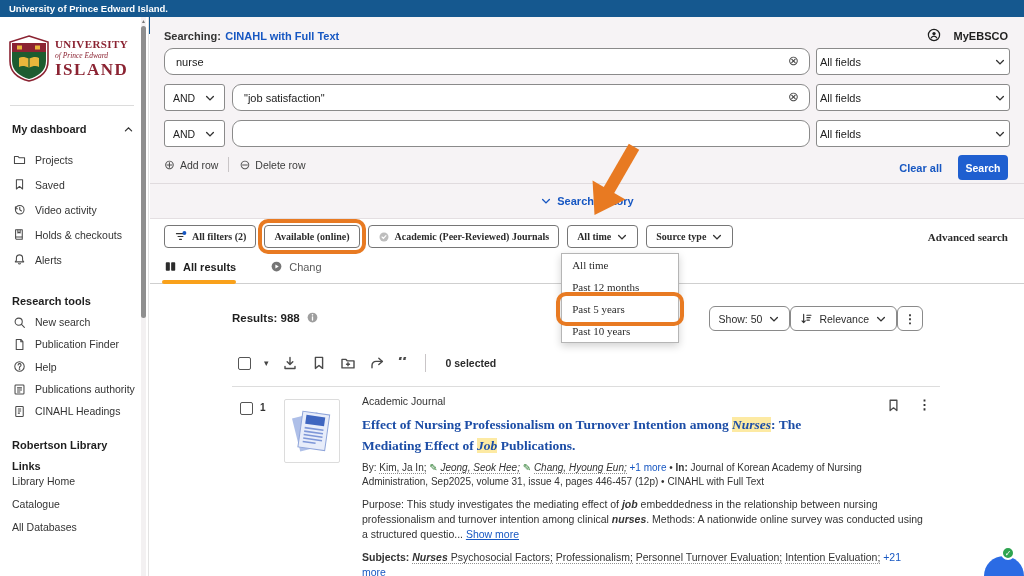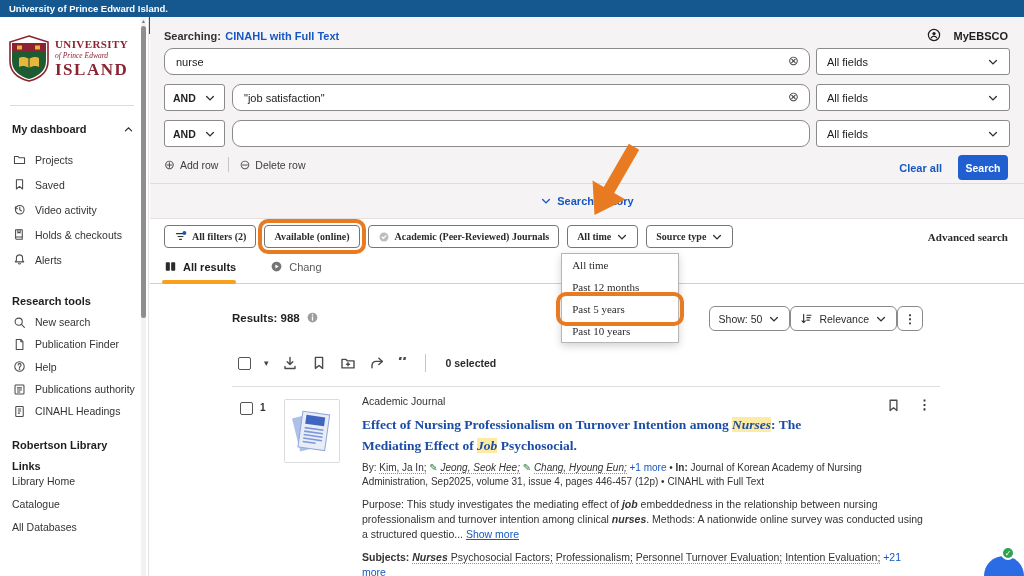--- a/index.html
+++ b/index.html
@@ -46,24 +46,24 @@
   .myebsco { display:flex; gap:13px; align-items:flex-end; font-size:11px; font-weight:bold; color:#1e1e1e; cursor:pointer; }
 
   .srow { position:absolute; height:27px; }
   .r1 { top:31px; } .r2 { top:67px; } .r3 { top:103px; }
   .text-input { position:absolute; height:27px; border:1px solid #8a8a8a; border-radius:9px;
                 background:#fff; font-size:11px; color:#222; padding:0 26px 0 11px;
                 font-family:"Liberation Sans",sans-serif; }
   .clear-x { position:absolute; top:6px; font-size:13px; color:#444; cursor:pointer; line-height:14px; }
   .op-select { position:absolute; left:14px; width:61px; height:27px; border:1px solid #8a8a8a; border-radius:3px;
                background:#fff; display:flex; align-items:center; justify-content:space-between;
-               padding:0 8px; font-size:10.5px; font-weight:bold; color:#222; cursor:pointer; }
+               padding:0 8px; font-size:10.5px; font-weight:normal; color:#222; cursor:pointer; }
   .field-select { position:absolute; left:666px; width:194px; height:27px; border:1px solid #8a8a8a; border-radius:3px;
                   background:#fff; display:flex; align-items:center; justify-content:space-between;
-                  padding:0 10px; font-size:11px; color:#222; cursor:pointer; }
+                  padding:0 3px; font-size:11px; color:#222; cursor:pointer; }
 
   .actions-row { position:absolute; left:14px; top:140px; display:flex; align-items:center; gap:10px; }
   .row-btn { display:flex; align-items:center; gap:5px; font-size:10.5px; color:#3c3c3c; cursor:pointer; }
   .row-btn .glyph { font-size:13px; color:#555; line-height:13px; }
   .v-div { width:1px; height:15px; background:#c9c5c7; }
   .actions-right { position:absolute; right:16px; top:138px; display:flex; align-items:center; gap:16px; }
   .clear-all { font-size:11px; font-weight:bold; color:#1757c2; cursor:pointer; text-decoration:none; }
   .search-btn { width:50px; height:25px; background:#1f5fd0; color:#fff; font-size:10.5px; font-weight:bold;
                 border:none; border-radius:4px; cursor:pointer; font-family:"Liberation Sans",sans-serif; }
   .panel-div { position:absolute; left:0; right:0; top:166px; border-top:1px solid #e0dbde; }
@@ -545,21 +545,21 @@
     <span class="item-bookmark">
       <svg width="15" height="15" viewBox="0 0 16 16" fill="none" stroke="#4a4a4a" stroke-width="1.4" stroke-linejoin="round">
           <path d="M4.4 2.4h7.2v11L8 10.5l-3.6 2.9z"></path>
         </svg>
     </span>
     <span class="item-kebab">⋮</span>
 
     <div class="result-body">
       <div class="pub-type">Academic Journal</div>
 
-      <div class="item-title"><span>Effect of Nursing Professionalism on Turnover Intention among </span><span class="hl">Nurses</span><span>: The Mediating Effect of </span><span class="hl">Job</span><span> Psychosocial.</span></div>
+      <div class="item-title"><span>Effect of Nursing Professionalism on Turnover Intention among </span><span class="hl">Nurses</span><span>: The Mediating Effect of </span><span class="hl">Job</span><span> Publications.</span></div>
 
       <div class="byline">
         <span>By:</span>
         <span class="dotted">Kim, Ja In;</span>
         <span class="edit-glyph">✎</span>
         <span class="dotted ital">Jeong, Seok Hee;</span>
         <span class="edit-glyph">✎</span>
         <span class="dotted ital">Chang, Hyoung Eun;</span>
         <span class="blue-link">+1 more</span>
         <span>•</span>

